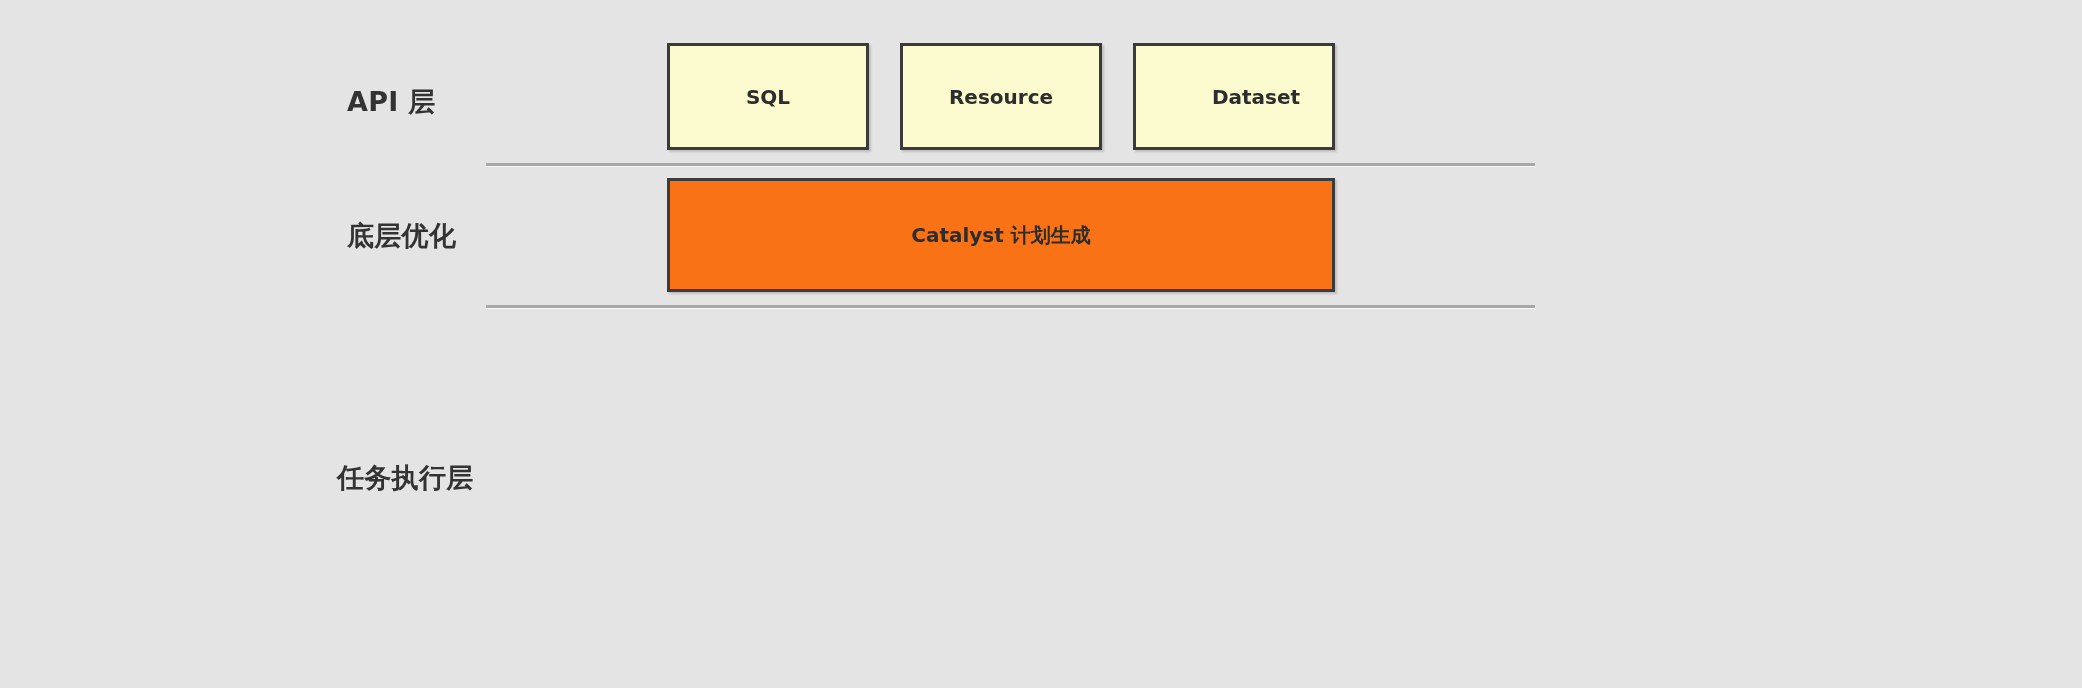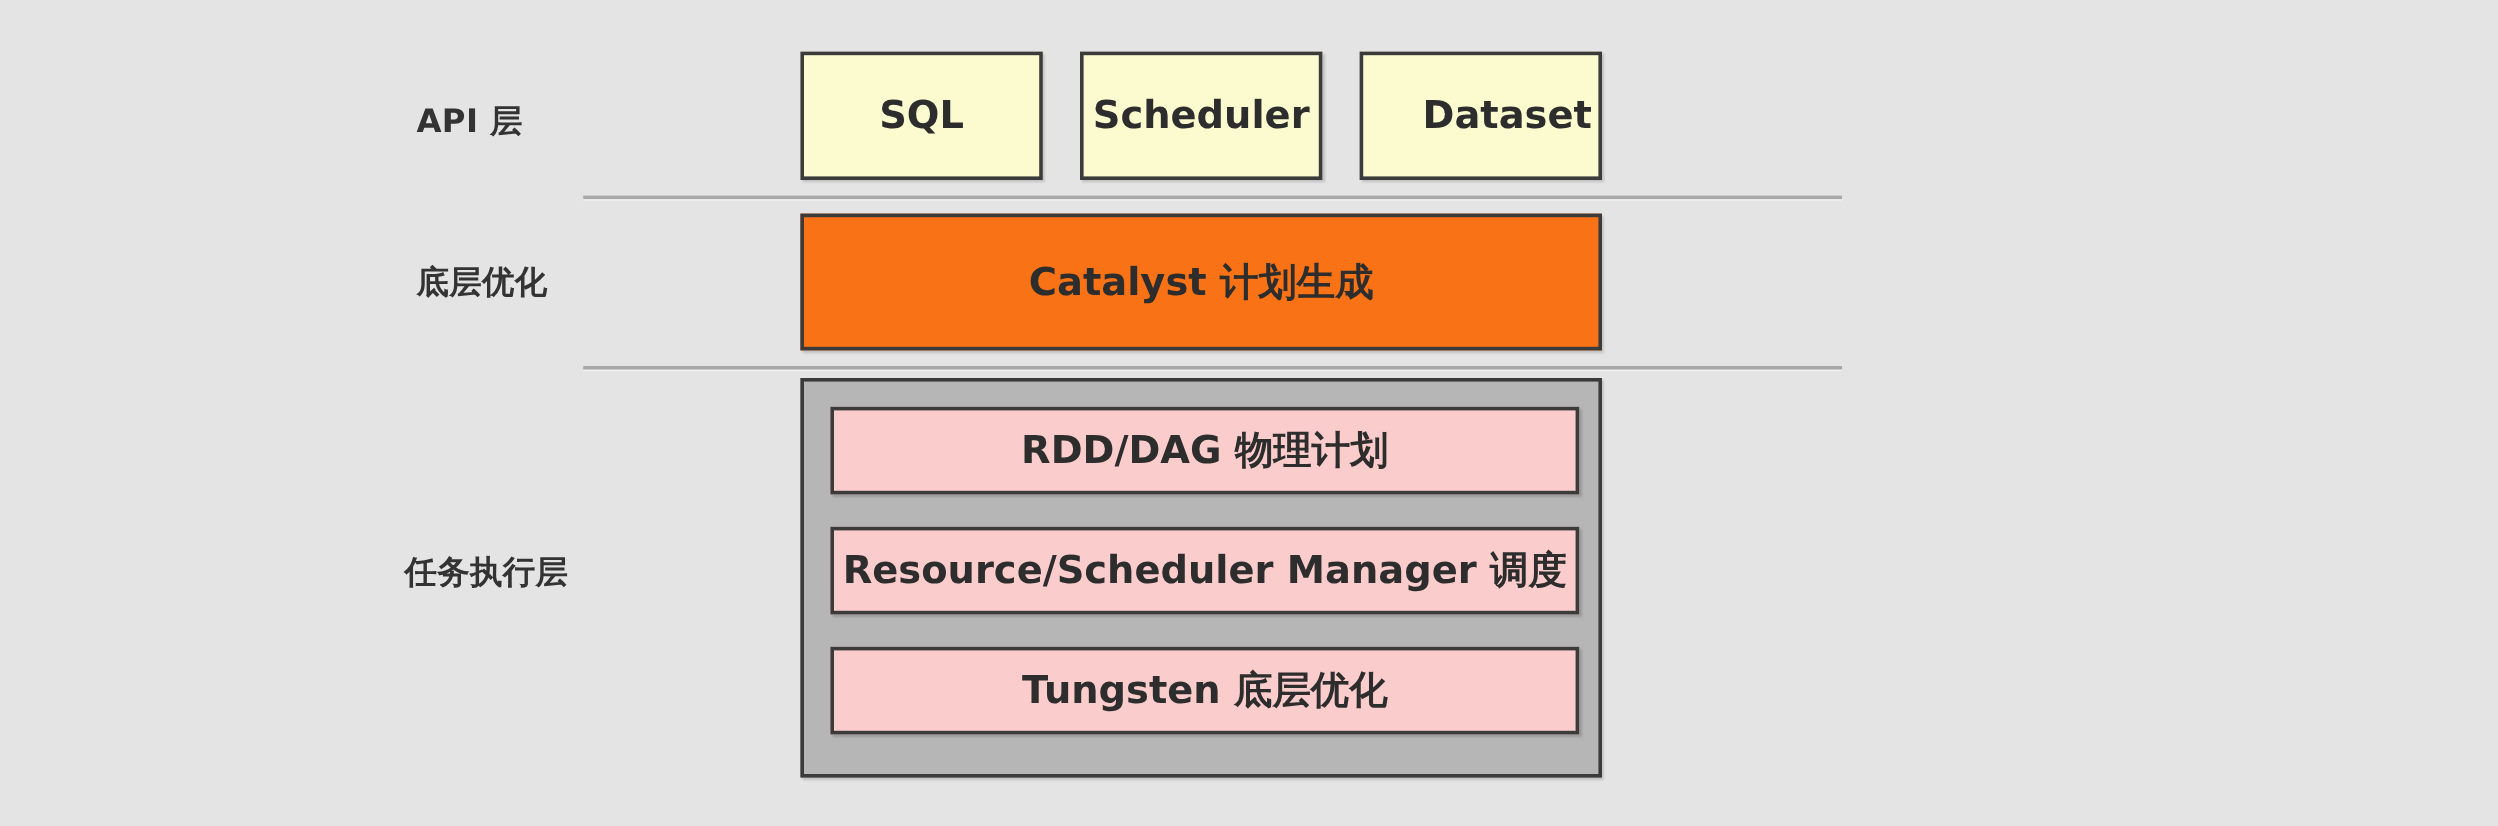--- a/index.html
+++ b/index.html
@@ -48,21 +48,21 @@
   #sep-1 { top: 163px; }
   #sep-2 { top: 305px; }
 
   
   .box {
     position: absolute;
     display: flex;
     align-items: center;
     justify-content: center;
     border: 3px solid #3b3b3b;
-    font-size: 32px;
+    font-size: 20px;
     line-height: 1.2;
     color: #2d2d2d;
     text-align: center;
     box-shadow: 2px 2px 2px rgba(0,0,0,0.16);
     white-space: nowrap;
   }
 
   
   .api-box {
     top: 43px;
@@ -114,29 +114,20 @@
   <div id="label-plan" class="layer-label">底层优化</div>
 
   <div id="label-exec" class="layer-label">任务执行层</div>
 
   <div id="sep-1" class="separator"></div>
 
   <div id="sep-2" class="separator"></div>
 
   <div id="api-box-0" class="box api-box">SQL</div>
 
-  <div id="api-box-1" class="box api-box">Scheduler</div>
+  <div id="api-box-1" class="box api-box">Resource</div>
 
   <div id="api-box-2" class="box api-box">Dataset</div>
 
   <div id="plan-box" class="box">Catalyst 计划生成</div>
 
-  <div id="exec-container">
-
-    <div id="exec-box-0" class="box exec-box">RDD/DAG 物理计划</div>
-
-    <div id="exec-box-1" class="box exec-box">Resource/Scheduler Manager 调度</div>
-
-    <div id="exec-box-2" class="box exec-box">Tungsten 底层优化</div>
-
-  </div>
 
 </div>
 
 </body></html>

